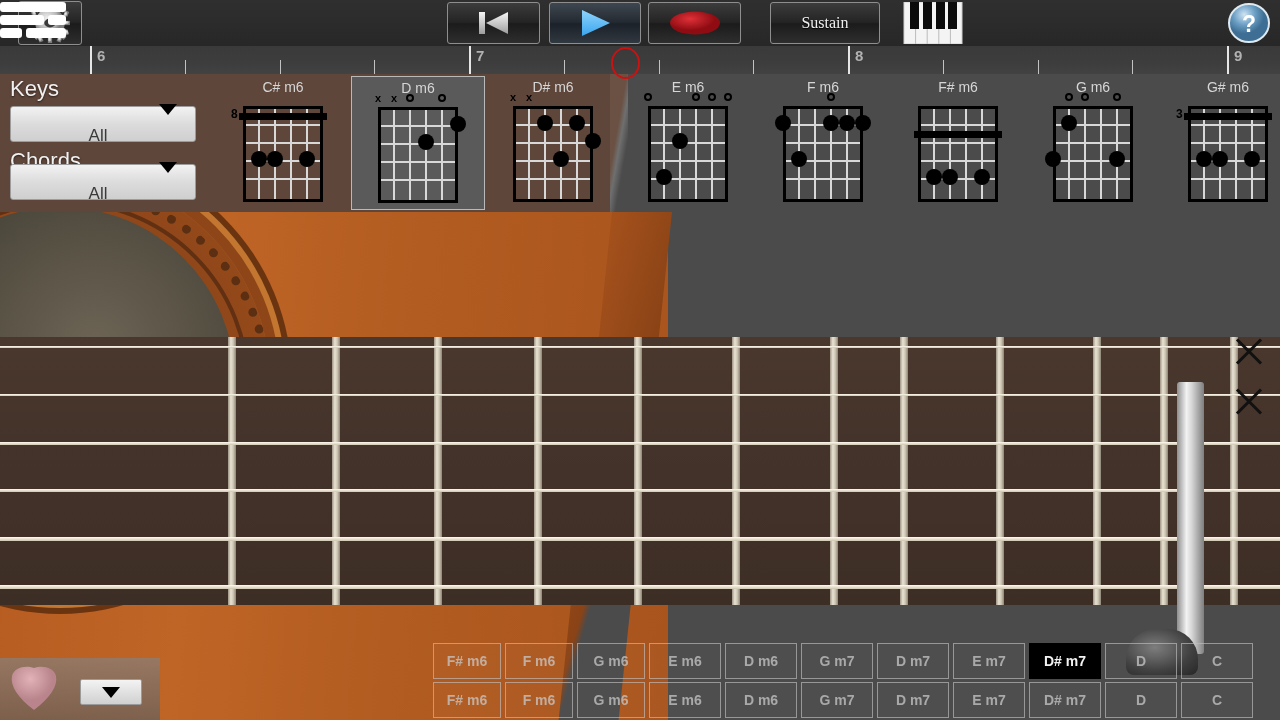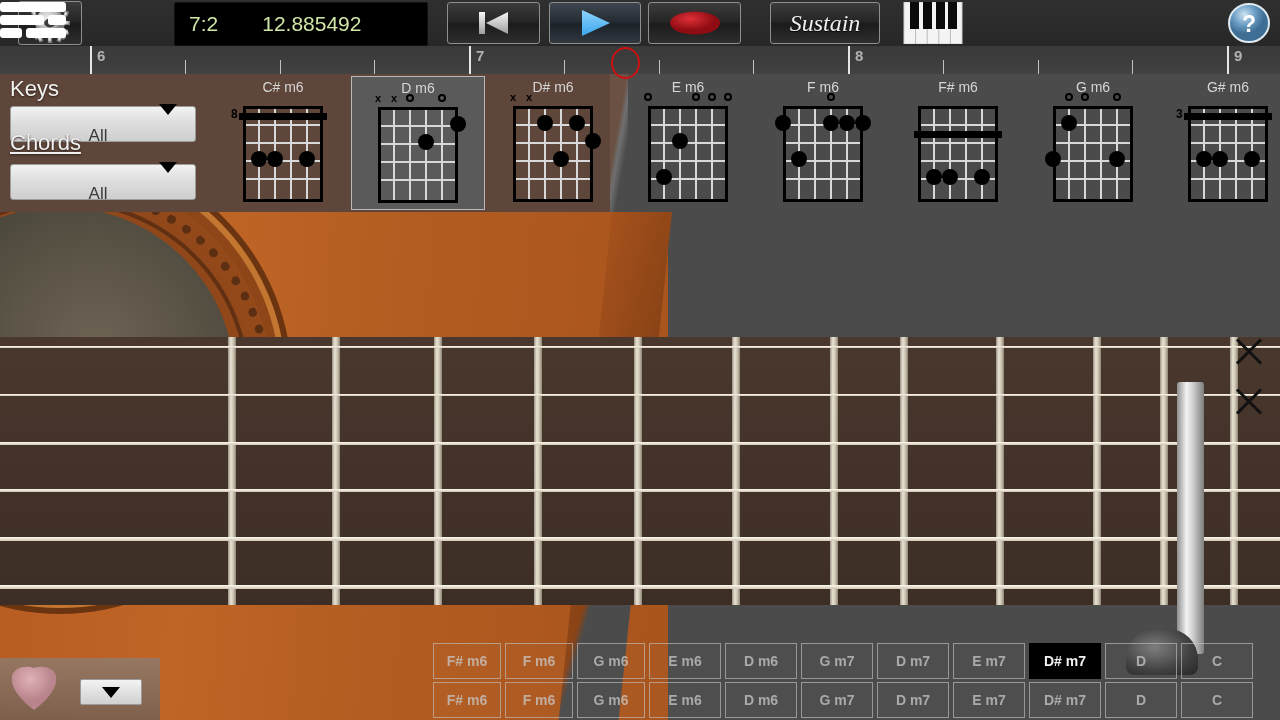--- a/index.html
+++ b/index.html
@@ -42,21 +42,21 @@
   }
   #lcd .bar{margin-left:14px;}
   #lcd .time{margin-left:44px;letter-spacing:0px;}
   
   #rewind-button{left:447px;top:2px;width:93px;height:42px;}
   #play-button{left:549px;top:2px;width:92px;height:42px;
     background:linear-gradient(180deg,#3e4750 0%,#242a31 48%,#1c2128 52%,#303840 100%);}
   #record-button{left:648px;top:2px;width:93px;height:42px;}
   #sustain-button{left:770px;top:2px;width:110px;height:42px;}
   #sustain-label{
-    color:#efefef;font-size:24px;font-style:italic;
+    color:#efefef;font-size:16px;
     font-family:"Liberation Serif", serif;
     text-shadow:0 1px 1px #000;
   }
   
   #piano-icon{position:absolute;left:903px;top:2px;width:62px;height:42px;}
   
   #instrument-size-group{position:absolute;left:985px;top:2px;width:215px;height:42px;}
   #instrument-size-label{
     position:absolute;left:0;top:0;width:215px;text-align:center;
     color:#eaeaea;font-size:14px;
@@ -259,24 +259,20 @@
   </div>
 
   <div id="blocks-icon">
     <span class="blk" style="left:0;top:2px;width:66px;height:10px;"></span>
     <span class="blk" style="left:0;top:15px;width:44px;height:10px;"></span>
     <span class="blk" style="left:48px;top:15px;width:18px;height:10px;"></span>
     <span class="blk" style="left:0;top:28px;width:22px;height:10px;"></span>
     <span class="blk" style="left:26px;top:28px;width:40px;height:10px;"></span>
   </div>
 
-  <div id="lcd">
-    <span class="bar">7:2</span>
-    <span class="time">12.885492</span>
-  </div>
 
   <div class="tb-btn" id="rewind-button">
     <svg width="40" height="26" viewBox="0 0 40 26">
       <defs>
           <linearGradient id="rg" x1="0" y1="0" x2="0" y2="1">
         <stop offset="0%" stop-color="#f6f6f6"></stop>
             <stop offset="100%" stop-color="#9d9d9d"></stop>
           </linearGradient>
         </defs>
       <rect x="5" y="2" width="6" height="22" fill="url(#rg)"></rect>
@@ -543,21 +539,21 @@
       </div>
     </div>
   </div>
 
 <div id="filters">
   <div class="filter-label" style="top:2px;">Keys</div>
   <div class="filter-select" style="top:32px;">
     <span class="val">All</span>
     <span class="caret"><span class="caret-down"></span></span>
   </div>
-  <div class="filter-label" style="top:56px;text-decoration:underline;">Chords</div>
+  <div class="filter-label" style="top:74px;">Chords</div>
   <div class="filter-select" style="top:90px;">
     <span class="val">All</span>
     <span class="caret"><span class="caret-down"></span></span>
   </div>
 </div>
 
 <div id="guitar-area">
   <div id="guitar-body">
     <div id="soundhole-outer"></div>
     <div id="rosette"></div>

